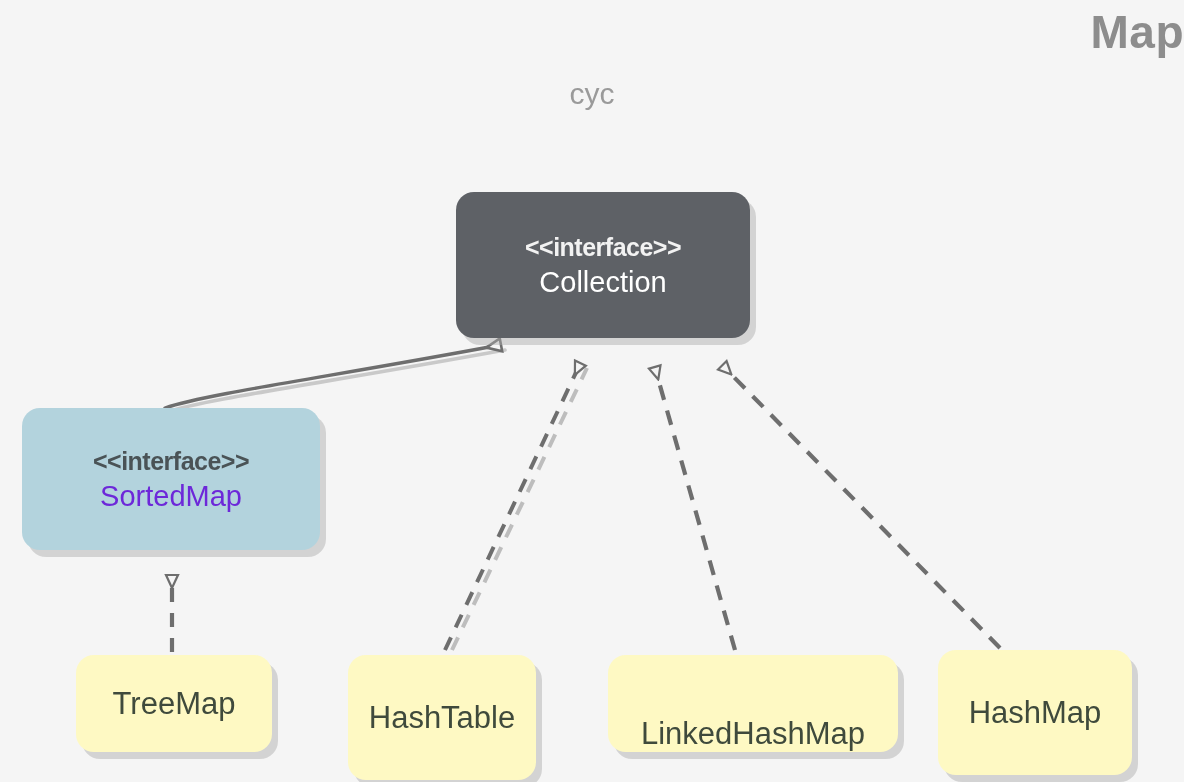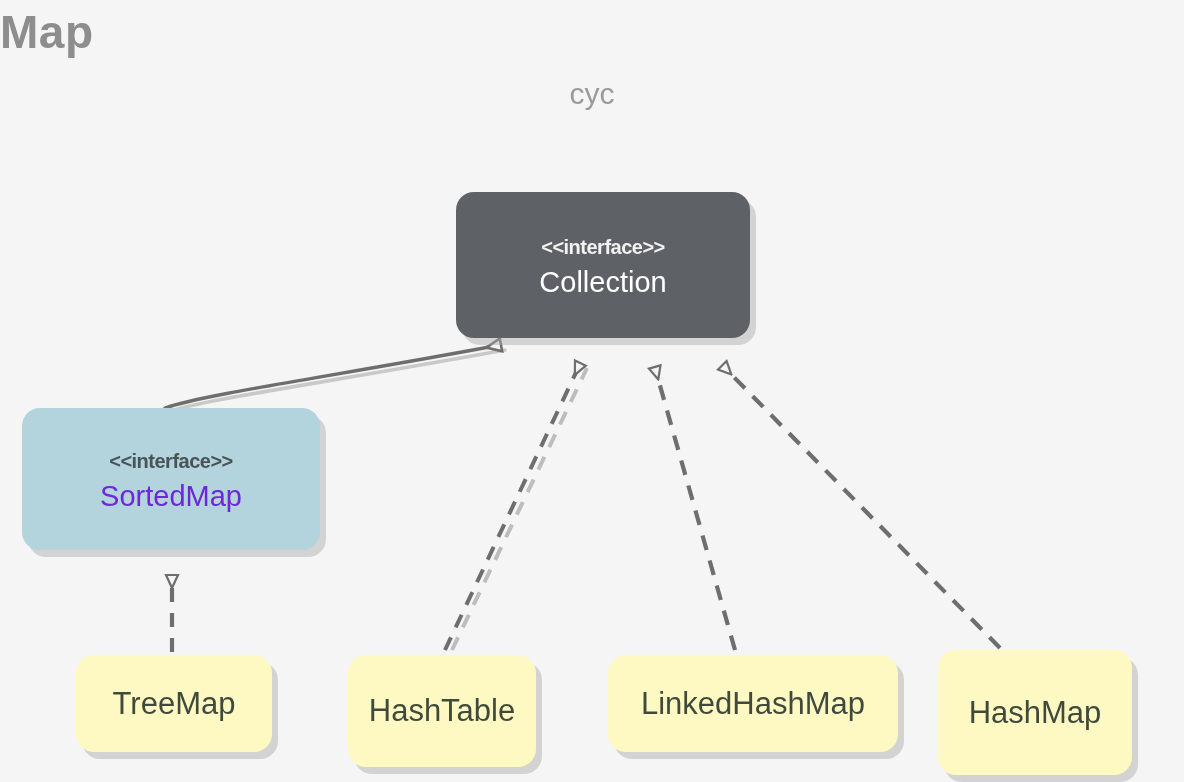--- a/index.html
+++ b/index.html
@@ -21,21 +21,21 @@
     width: 1184px;
     height: 782px;
   }
 
   
   .title {
     position: absolute;
     left: 0;
     top: 4px;
     width: 1184px;
-    text-align: left;
+    text-align: right;
     font-size: 46px;
     font-weight: bold;
     color: #8d8d8d;
     letter-spacing: 0.5px;
     line-height: 56px;
   }
   .subtitle {
     position: absolute;
     left: 0;
     top: 74px;
@@ -63,21 +63,21 @@
     box-sizing: border-box;
     border-radius: 18px;
     display: flex;
     flex-direction: column;
     align-items: center;
     justify-content: center;
     text-align: center;
     box-shadow: 6px 7px 0 0 rgba(170,170,170,0.45);
   }
   .node .stereotype {
-    font-size: 20px;
+    font-size: 25px;
     font-weight: bold;
     line-height: 33px;
     letter-spacing: -0.5px;
     white-space: nowrap;
   }
   .node .name {
     font-size: 29px;
     font-weight: normal;
     line-height: 36px;
     white-space: nowrap;
@@ -105,22 +105,22 @@
   }
   .node-class .name {
     color: #3f4a3c;
     font-size: 31px;
   }
 
   
   #node-collection      { left: 456px; top: 192px; width: 294px; height: 146px; }
   #node-sortedmap       { left: 22px;  top: 408px; width: 298px; height: 142px; }
   #node-treemap         { left: 76px;  top: 655px; width: 196px; height: 97px; }
-  #node-hashtable       { left: 348px; top: 655px; width: 188px; height: 112px; }
-  #node-linkedhashmap   { left: 608px; top: 655px; width: 290px; height: 97px; }
+  #node-hashtable       { left: 348px; top: 655px; width: 188px; height: 125px; }
+  #node-linkedhashmap   { left: 608px; top: 655px; width: 290px; height: 97px; justify-content: flex-end; }
   #node-hashmap         { left: 938px; top: 650px; width: 194px; height: 125px; }
 
   
   .watermark {
     position: absolute;
     right: 14px;
     bottom: 18px;
     font-size: 19px;
     color: rgba(150,150,150,0.55);
     letter-spacing: 1px;

